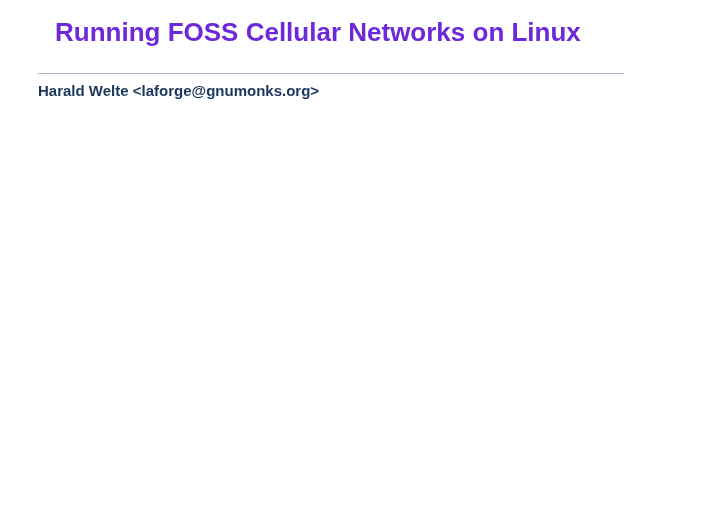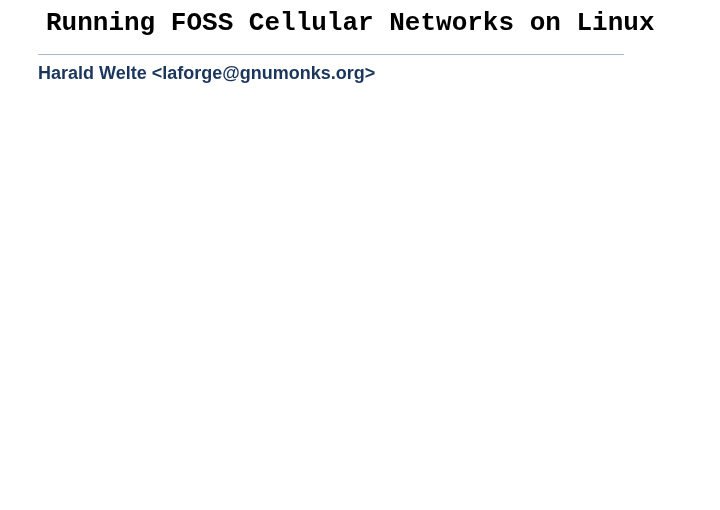--- a/index.html
+++ b/index.html
@@ -16,36 +16,36 @@
       padding: 0 38px;
     }
     .proceedings {
       text-align: center;
       font-size: 8px;
       font-weight: bold;
       padding-top: 4px;
       padding-bottom: 16px;
     }
     .title {
-      font-family: Liberation Mono, monospace;
+      font-family: Liberation Sans, sans-serif;
       font-size: 26px;
       font-weight: bold;
-      color: #000000;
-      margin: 8px;
+      color: #6d28d9;
+      margin: 17px;
       padding-bottom: 8px;
     }
     .title-rule {
       border: none;
       border-top: 1px solid #a8b8c8;
       margin: 0 0 8px 0;
       width: 91%;
     }
     .author {
       font-family: Arial, Helvetica, sans-serif;
-      font-size: 18px;
+      font-size: 15px;
       font-weight: bold;
       color: #1a365d;
     }
   </style>
 </head>
 <body>
 
 <div class="page">
 
   <h1 class="title">Running FOSS Cellular Networks on Linux</h1>

